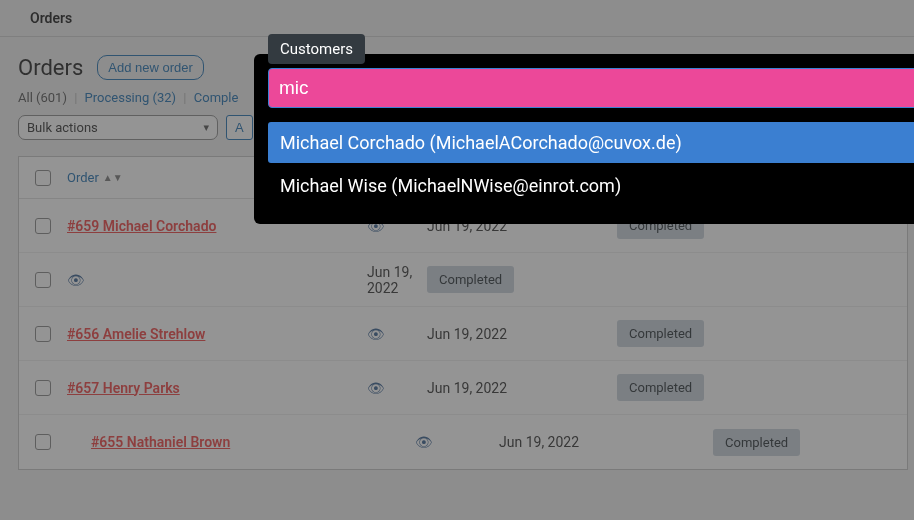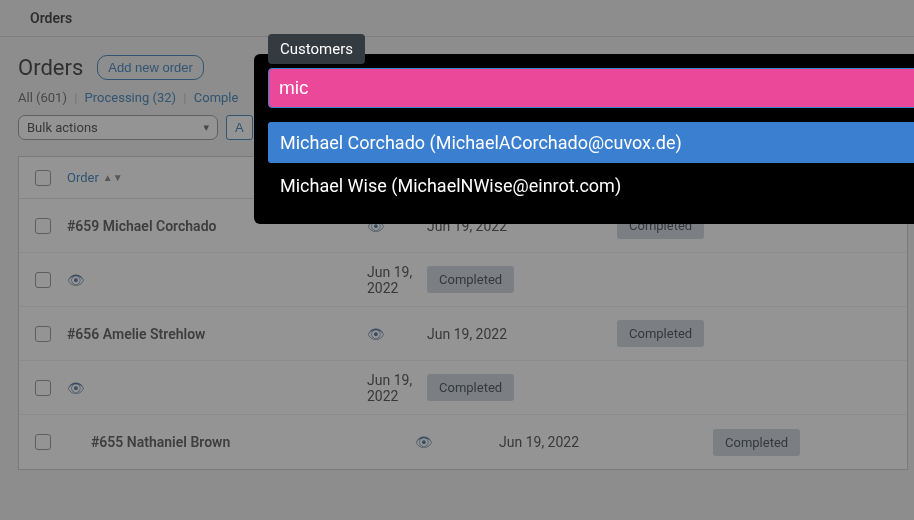--- a/index.html
+++ b/index.html
@@ -28,21 +28,21 @@
   .sc-btn { position:absolute; top:62px; right:0; background:#fff; border:1px solid #bbb; border-radius:3px 0 0 3px; padding:4px 6px; font-size:13px; color:#333; }
 
   .orders-table-wrap { margin: 6px 6px 0 18px; border: 1px solid #c6c6c6; background: #fff; }
   .tbl-head, .tbl-row { display: grid; grid-template-columns: 48px 300px 60px 190px 1fr; align-items: center; }
   .tbl-head { border-bottom: 1px solid #ddd; height: 42px; color: #2271b1; font-size: 13px; }
   .tbl-head .hcell { display:flex; align-items:center; gap:4px; cursor:pointer; }
   .tbl-head .hcell.status { color:#333; cursor:default; }
   .sort-icon { font-size:10px; color:#7a7a7a; }
   .tbl-row { height: 54px; border-bottom: 1px solid #eee; }
   .chk { width:16px; height:16px; border:1px solid #888; border-radius:3px; margin-left:16px; background:#fff; cursor:pointer; }
-  .order-link { color:#404040; font-weight:600; font-size:14px; cursor:pointer; }
+  .order-link { color:#ef4444; font-weight:600; font-size:14px; cursor:pointer;text-decoration:underline; }
   .eye { color:#365f8f; font-size:14px; cursor:pointer; }
   .date-cell { color:#333; font-size:14px; }
   .status-badge { display:inline-block; background:#c7d1da; color:#2c3338; font-size:13px; padding:6px 12px; border-radius:3px; }
 
   
   .ac-wrap { position:absolute; top:34px; left:254px; z-index:20; width:748px; }
   .ac-tag { position:absolute; top:0; left:14px; background:#333a40; color:#fff; font-size:15px; padding:6px 12px; border-radius:4px; }
   .ac-panel { margin-top:20px; background:#000; border-radius:6px; padding:14px 14px 18px 14px; color:#fff; }
   .ac-input { width:100%; background:#ec4899; border:1px solid #3b82d4; border-radius:4px; color:#fff; font-size:19px; padding:8px 10px; outline:none; }
   .ac-list { margin-top:14px; display:flex; flex-direction:column; gap:2px; }
@@ -125,20 +125,21 @@
         </div>
       <div class="order-link">#656 Amelie Strehlow</div>
       <div class="eye">👁</div>
       <div class="date-cell">Jun 19, 2022</div>
       <div><span class="status-badge">Completed</span></div>
     </div>
     <div class="tbl-row">
       <div>
           <div class="chk"></div>
         </div>
+      <div class="order-link">#657 Henry Parks</div>
       <div class="eye">👁</div>
       <div class="date-cell">Jun 19, 2022</div>
       <div><span class="status-badge">Completed</span></div>
     </div>
     <div class="tbl-row" style="border-bottom:none;gap:24px;">
       <div>
           <div class="chk"></div>
         </div>
       <div class="order-link">#655 Nathaniel Brown</div>
       <div class="eye">👁</div>

